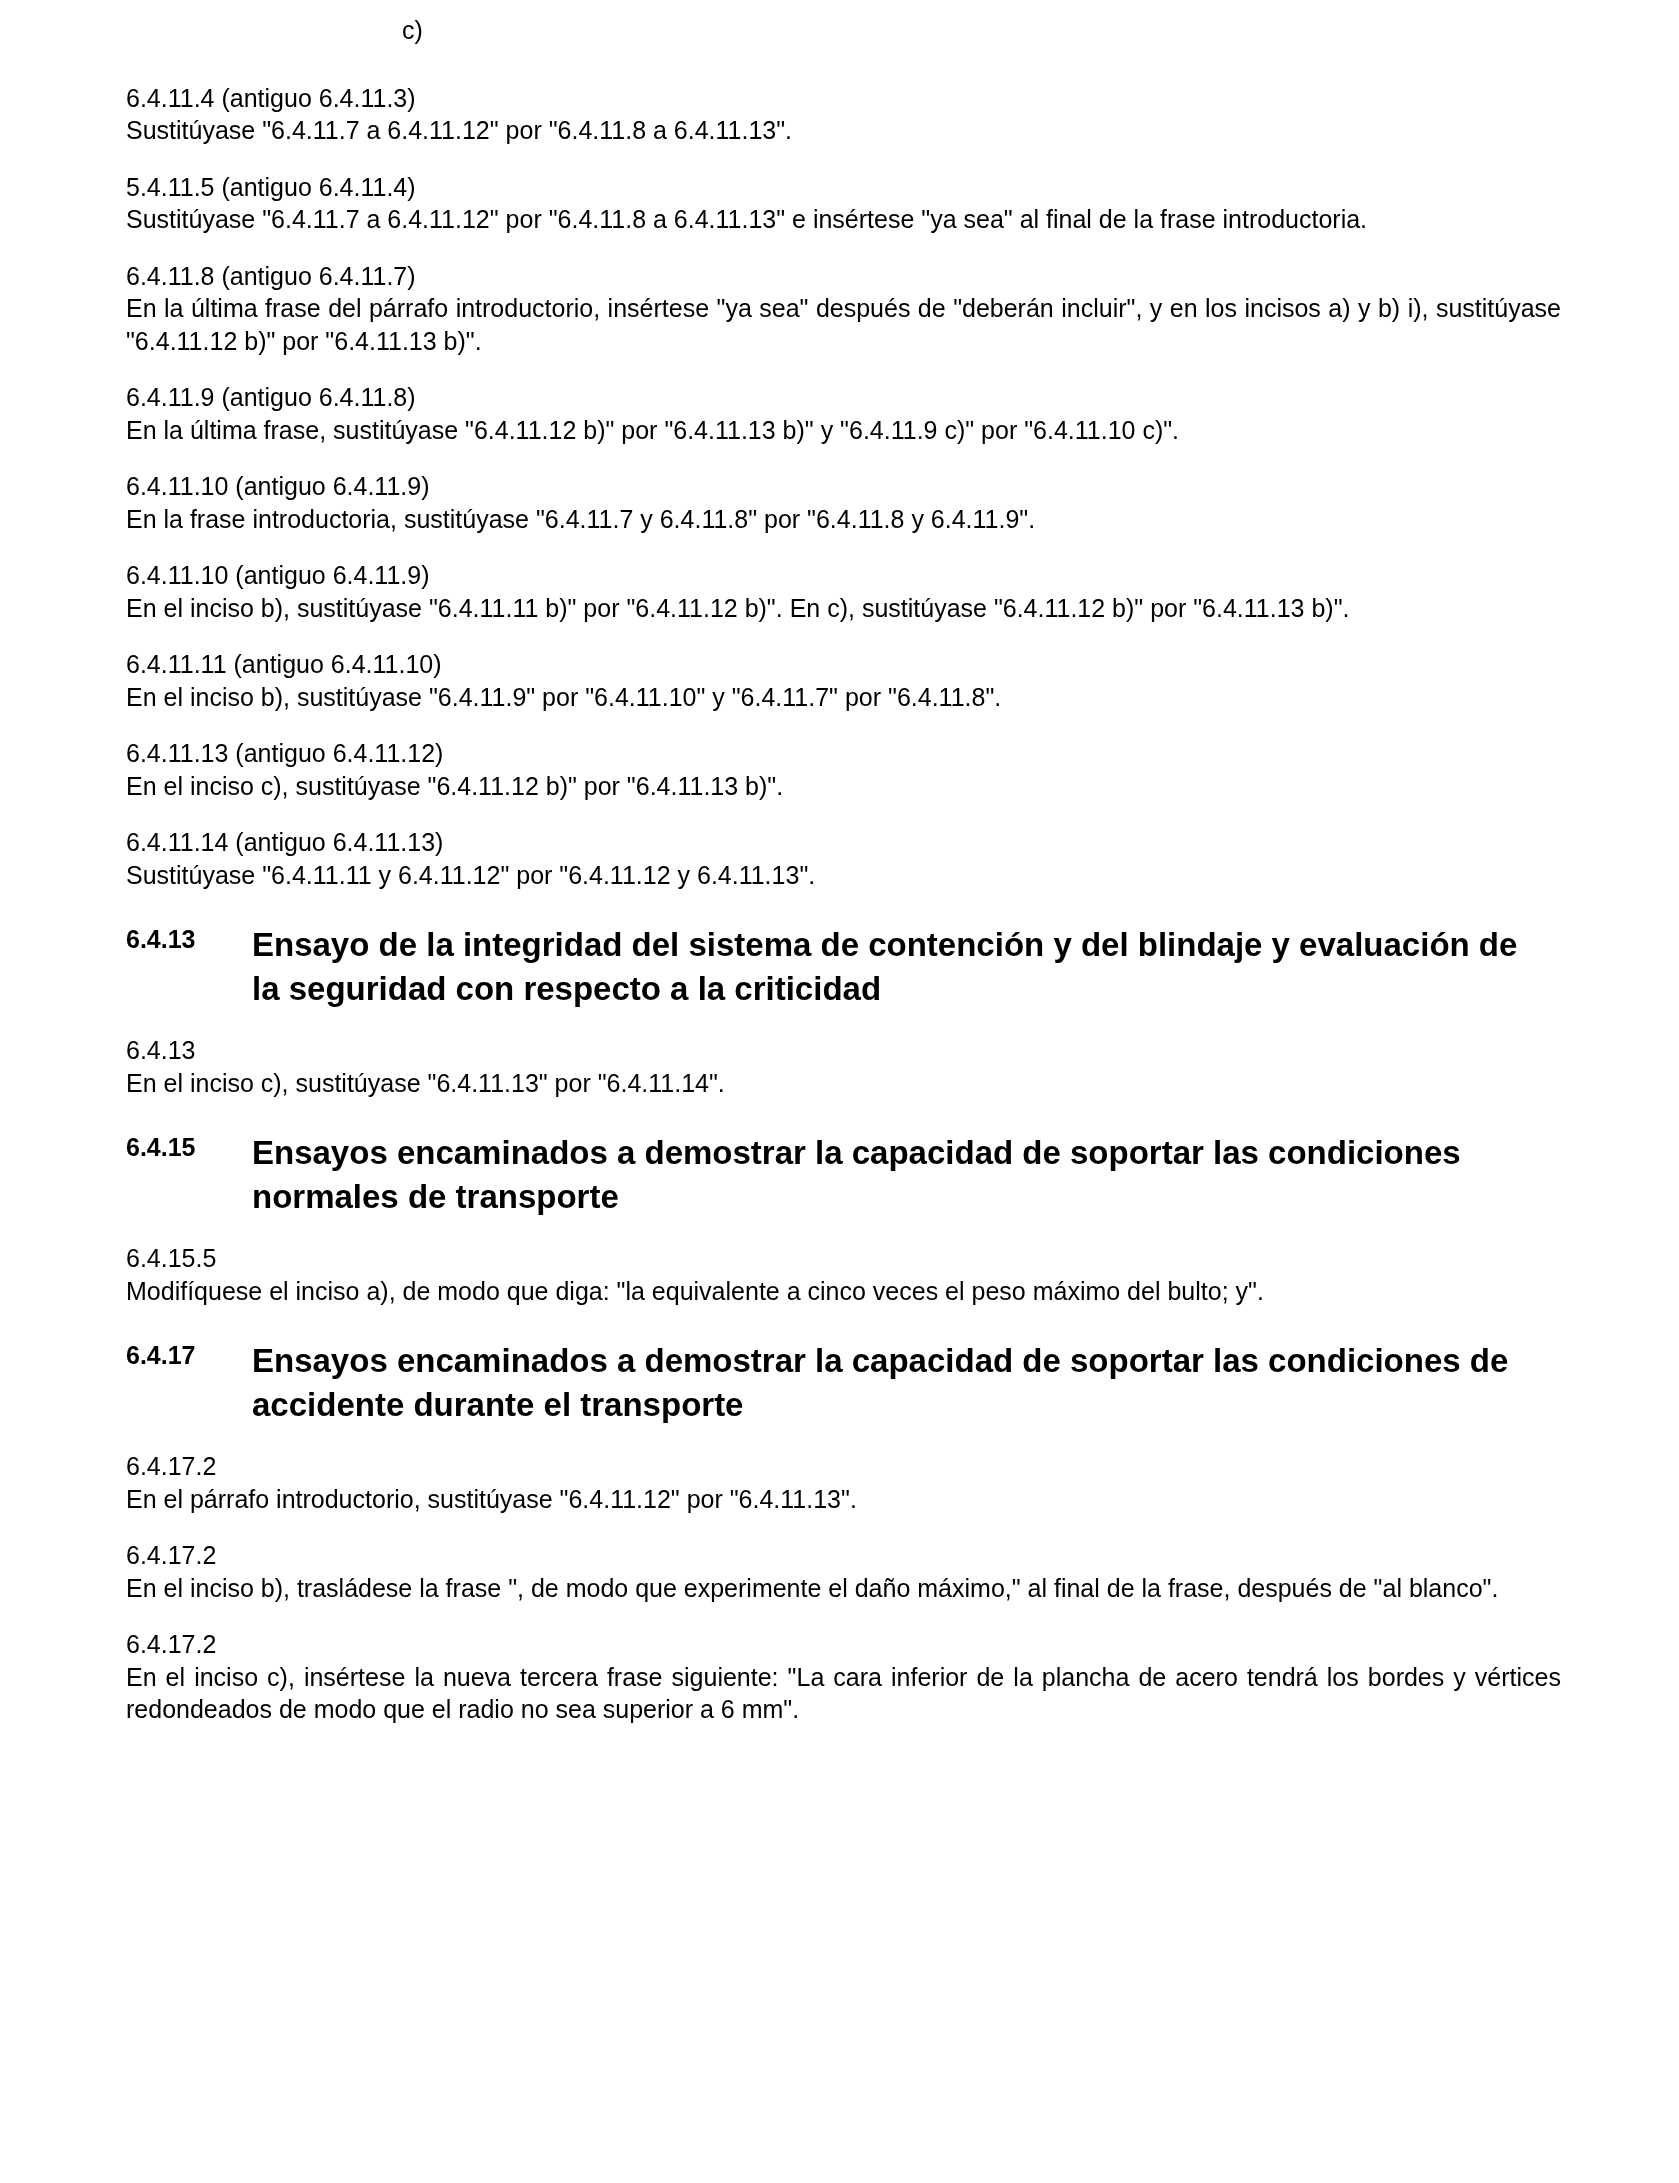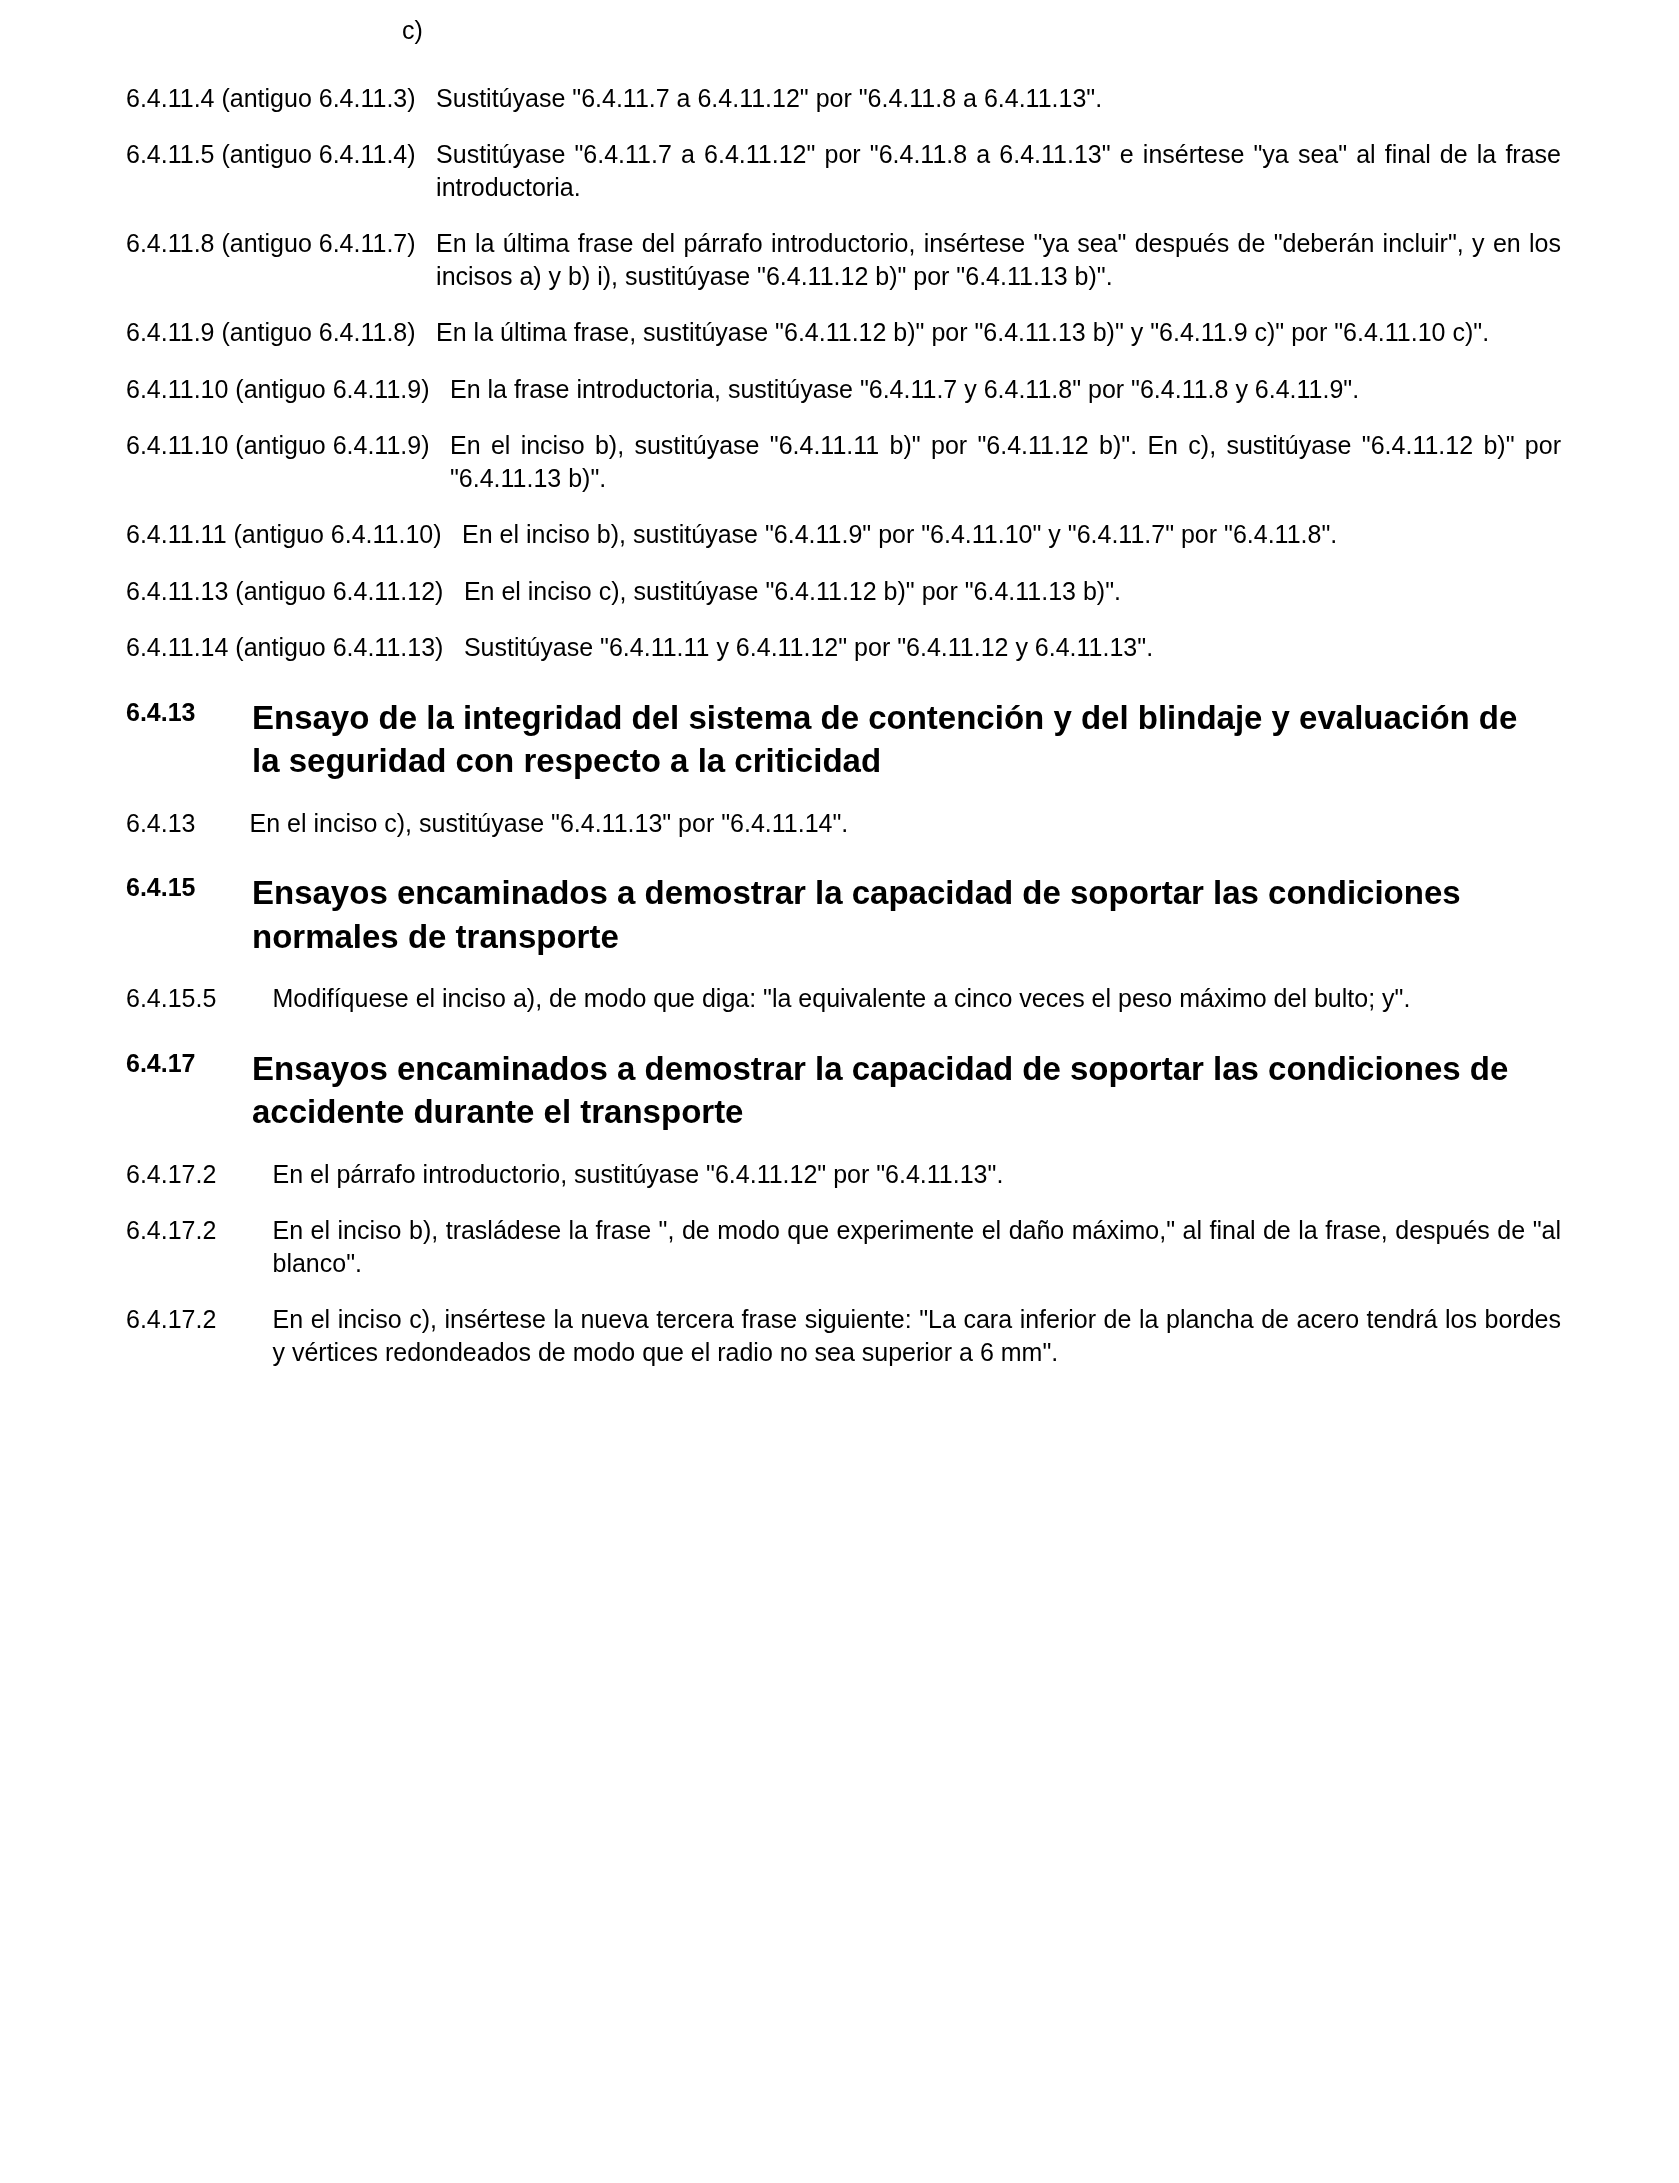--- a/index.html
+++ b/index.html
@@ -42,20 +42,21 @@
   .item-c .body {
     flex: 1 1 auto;
     font-size: 25px;
     line-height: 1.30;
     text-align: justify;
   }
   .amend {
     display: flex;
     margin: 0 0 24px 0;
     align-items: flex-start;
+    flex-direction: column;
   }
   .amend .ref {
     flex: 0 0 auto;
     font-size: 25px;
     line-height: 1.30;
     white-space: nowrap;
     padding-right: 20.5px;
   }
   .amend .ref.w1 { min-width: 275px; }
   .amend .ref.w2 { min-width: 294px; text-align: center; }
@@ -95,21 +96,21 @@
     <div class="marker">c)</div>
   </div>
 
 
   <div class="amend">
     <div class="ref w1">6.4.11.4 (antiguo 6.4.11.3)</div>
     <div class="txt">Sustitúyase "6.4.11.7 a 6.4.11.12" por "6.4.11.8 a 6.4.11.13".</div>
   </div>
 
   <div class="amend">
-    <div class="ref w1">6.4.11.5 (antiguo 6.4.11.4)</div>
+    <div class="ref w1">5.4.11.5 (antiguo 6.4.11.4)</div>
     <div class="txt">Sustitúyase "6.4.11.7 a 6.4.11.12" por "6.4.11.8 a 6.4.11.13" e insértese "ya sea" al final de la frase introductoria.</div>
   </div>
 
   <div class="amend">
     <div class="ref w1">6.4.11.8 (antiguo 6.4.11.7)</div>
     <div class="txt">En la última frase del párrafo introductorio, insértese "ya sea" después de "deberán incluir", y en los incisos a) y b) i), sustitúyase "6.4.11.12 b)" por "6.4.11.13 b)".</div>
   </div>
 
   <div class="amend">
     <div class="ref w1">6.4.11.9 (antiguo 6.4.11.8)</div>

